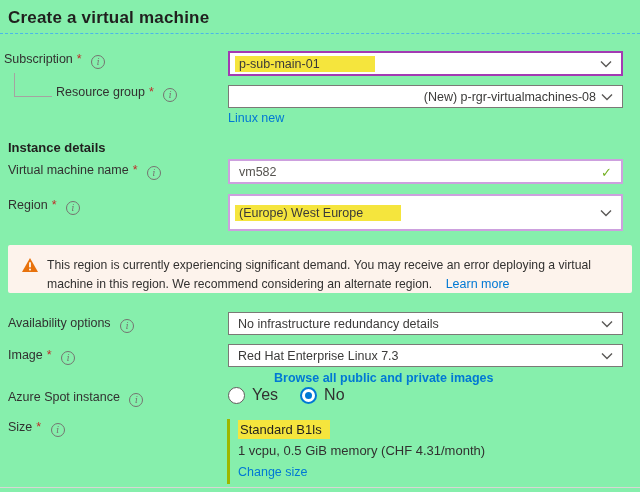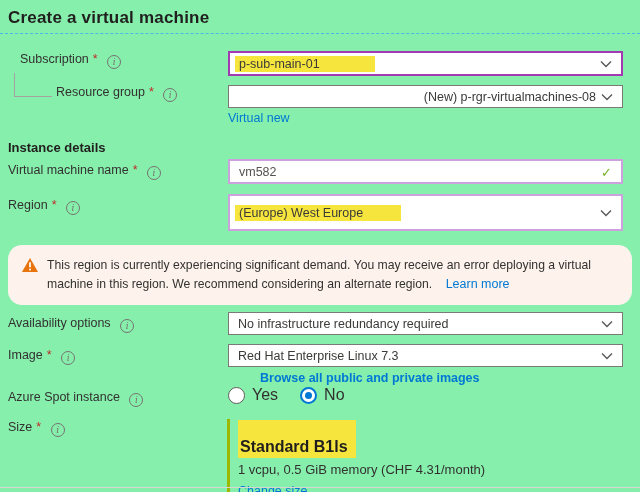--- a/index.html
+++ b/index.html
@@ -20,44 +20,44 @@
          font-size:12.5px;color:#3b3a39;border-radius:0;}
   .field .chev{position:absolute;right:9px;top:50%;transform:translateY(-50%);display:flex;}
   .purple-strong{border:2px solid #a33ab3;}
   .purple-light{border:2px solid #cda0de;}
   .hl{background:#f5e53d;display:inline-block;padding:1px 4px;margin-left:-4px;}
   .check-mark{position:absolute;right:9px;top:50%;transform:translateY(-50%);
               color:#73b021;font-size:13px;font-weight:700;}
   .link{color:#0078d4;font-size:12.5px;text-decoration:none;cursor:pointer;white-space:nowrap;}
   .link.bold{font-weight:700;}
   .connector{left:14px;top:73px;width:37px;height:23px;border-left:1px solid #a5a3a1;border-bottom:1px solid #a5a3a1;}
-  .banner{left:8px;top:245px;width:624px;height:60px;background:#fdf3ec;border-radius:14px;
+  .banner{left:8px;top:245px;width:624px;height:48px;background:#fdf3ec;border-radius:2px;
           box-sizing:border-box;display:flex;padding:11px 14px 16px 14px;}
   .banner-text{font-size:12.2px;line-height:1.55;color:#323130;margin-left:9px;}
   .radio-row{left:228px;top:386px;display:flex;align-items:center;font-size:16px;color:#323130;}
   .radio-outer{width:17px;height:17px;border-radius:50%;box-sizing:border-box;background:#fff;
                display:flex;align-items:center;justify-content:center;}
   .radio-off{border:1px solid #605e5c;}
   .radio-on{border:2px solid #0078d4;}
   .radio-dot{width:7px;height:7px;border-radius:50%;background:#0078d4;}
   .radio-label{margin:0 22px 0 7px;}
   .size-block{left:227px;top:419px;width:396px;border-left:3px solid #9db700;padding:1px 0 4px 8px;box-sizing:border-box;}
-  .size-name{font-size:16px;font-weight:700;color:#201f1e;background:#f5e53d;display:inline-block;padding:18px 8px 2px 2px;}
+  .size-name{font-size:13px;font-weight:400;color:#201f1e;background:#f5e53d;display:inline-block;padding:2px 8px 2px 2px;}
   .size-desc{font-size:13px;color:#323130;margin-top:4px;}
   .size-change{margin-top:4px;}
 </style>
 </head>
 <body>
 
 <div id="app">
 
   <div class="abs page-title" style="left:8px;top:8px;">Create a virtual machine</div>
   <div class="abs dashed-divider"></div>
 
-  <div class="abs label" style="left:20px;top:52px;">
+  <div class="abs label" style="left:4px;top:52px;">
     <span>Subscription</span><span class="req">*</span>
     <span class="info-icon"><span>i</span></span>
   </div>
   <div class="field purple-strong" style="top:51px;height:25px;">
     <span class="hl" style="min-width:132px;">p-sub-main-01</span>
     <span class="chev">
       <svg width="12" height="8" viewBox="0 0 12 8">
           <polyline points="1,1.5 6,6.5 11,1.5" fill="none" stroke="#5a5856" stroke-width="1.4"></polyline>
         </svg>
     </span>
@@ -70,21 +70,21 @@
     <span class="info-icon"><span>i</span></span>
   </div>
   <div class="field" style="top:85px;justify-content:flex-end;">
     <span>(New) p-rgr-virtualmachines-08</span>
     <span class="chev">
       <svg width="12" height="8" viewBox="0 0 12 8">
           <polyline points="1,1.5 6,6.5 11,1.5" fill="none" stroke="#5a5856" stroke-width="1.4"></polyline>
         </svg>
     </span>
   </div>
-  <a class="abs link" style="left:228px;top:111px;">Virtual new</a>
+  <a class="abs link" style="left:228px;top:111px;">Linux new</a>
 
   <div class="abs section-header" style="left:8px;top:140px;">Instance details</div>
 
   <div class="abs label" style="left:8px;top:163px;">
     <span>Virtual machine name</span><span class="req">*</span>
     <span class="info-icon"><span>i</span></span>
   </div>
   <div class="field purple-light" style="top:159px;height:25px;">
     <span style="color:#55534f;">vm582</span>
     <span class="check-mark">✓</span>
@@ -115,41 +115,41 @@
       <span>This region is currently experiencing significant demand. You may receive an error deploying a virtual machine in this region. We recommend considering an alternate region.</span>
       <a class="link" style="margin-left:10px;">Learn more</a>
     </div>
   </div>
 
   <div class="abs label" style="left:8px;top:316px;">
     <span>Availability options</span>
     <span class="info-icon"><span>i</span></span>
   </div>
   <div class="field" style="top:312px;">
-    <span>No infrastructure redundancy required</span>
+    <span>No infrastructure redundancy details</span>
     <span class="chev">
       <svg width="12" height="8" viewBox="0 0 12 8">
           <polyline points="1,1.5 6,6.5 11,1.5" fill="none" stroke="#5a5856" stroke-width="1.4"></polyline>
         </svg>
     </span>
   </div>
 
   <div class="abs label" style="left:8px;top:348px;">
     <span>Image</span><span class="req">*</span>
     <span class="info-icon"><span>i</span></span>
   </div>
   <div class="field" style="top:344px;">
     <span>Red Hat Enterprise Linux 7.3</span>
     <span class="chev">
       <svg width="12" height="8" viewBox="0 0 12 8">
           <polyline points="1,1.5 6,6.5 11,1.5" fill="none" stroke="#5a5856" stroke-width="1.4"></polyline>
         </svg>
     </span>
   </div>
-  <a class="abs link bold" style="left:232px;top:371px;padding-left:28px;">Browse all public and private images</a>
+  <a class="abs link bold" style="left:246px;top:371px;padding-left:28px;">Browse all public and private images</a>
 
   <div class="abs label" style="left:8px;top:390px;">
     <span>Azure Spot instance</span>
     <span class="info-icon"><span>i</span></span>
   </div>
   <div class="abs radio-row">
     <span class="radio-outer radio-off"></span>
     <span class="radio-label">Yes</span>
     <span class="radio-outer radio-on">
         <span class="radio-dot"></span>

